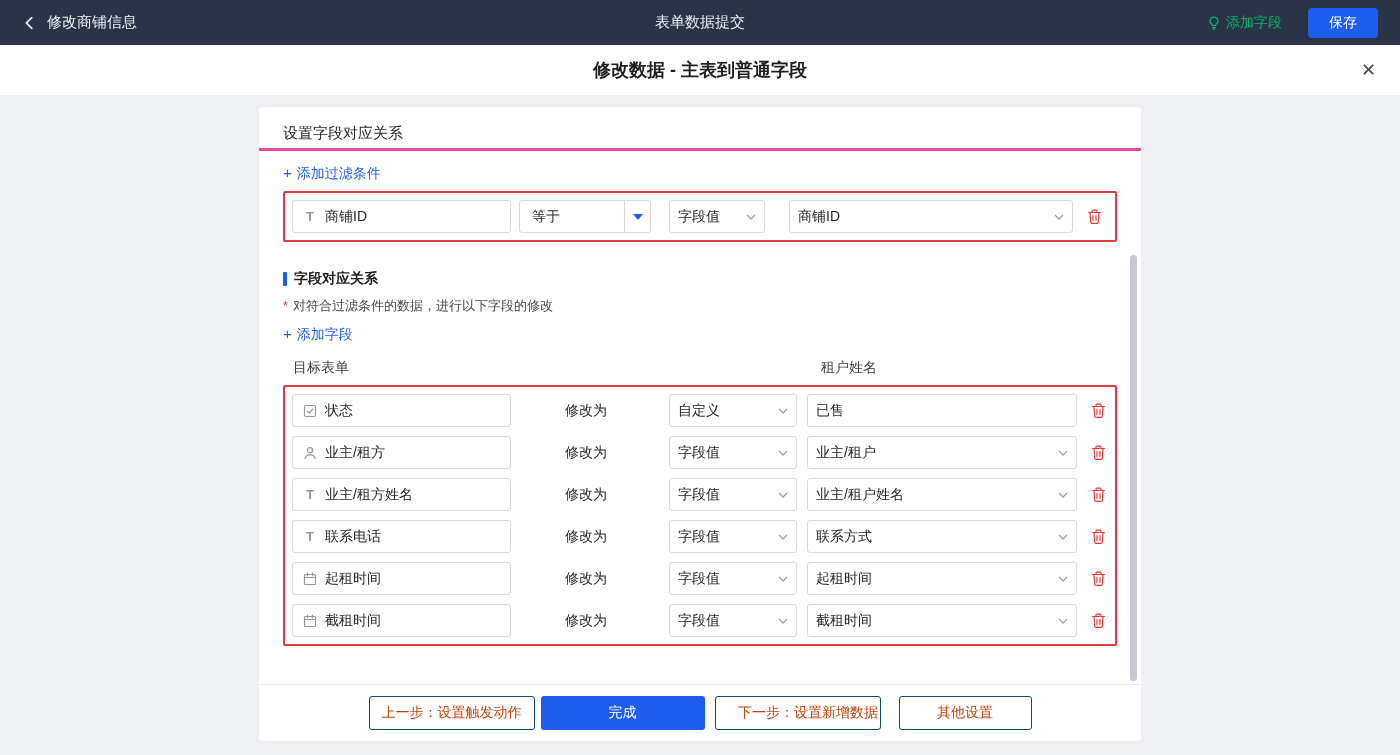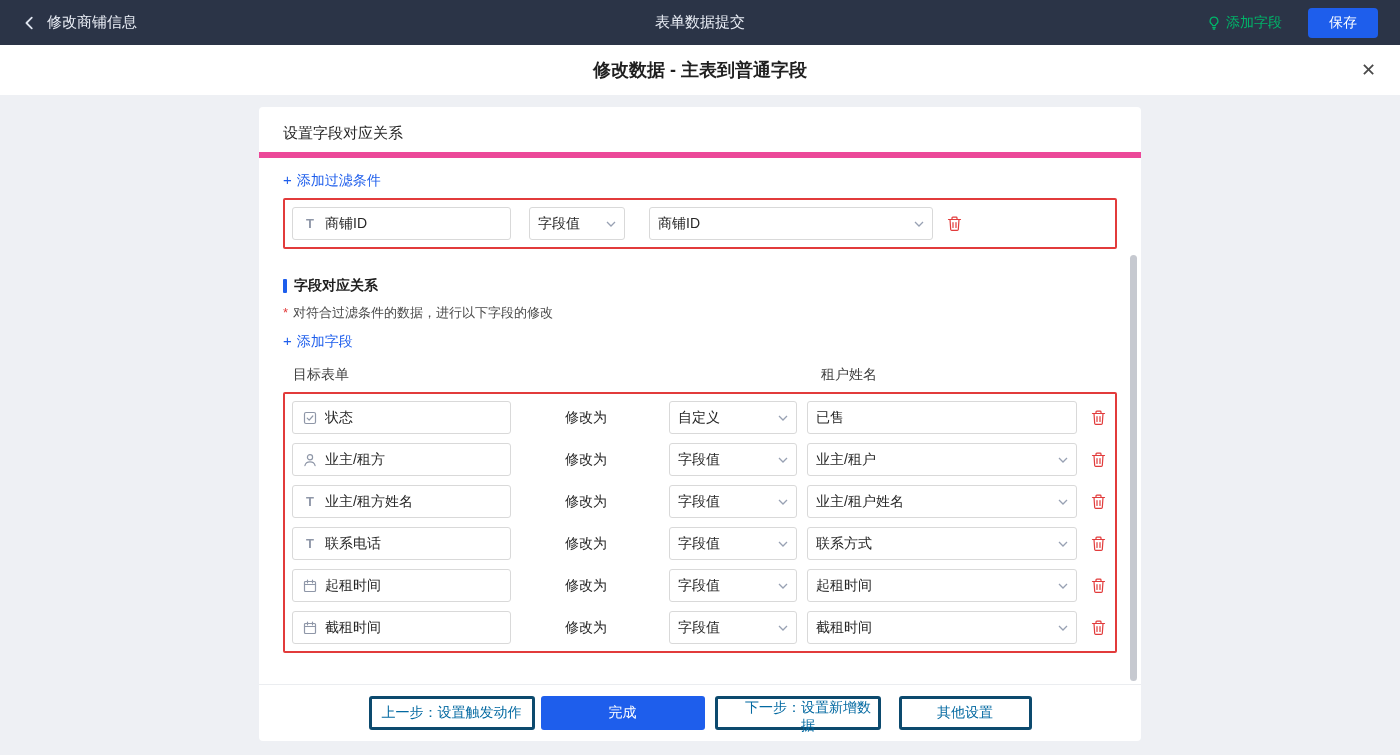--- a/index.html
+++ b/index.html
@@ -37,22 +37,22 @@
     position:absolute; right:24px; top:13px; background:none; border:none;
     font-size:18px; color:#4a4a4a; cursor:pointer; line-height:24px; font-family:inherit;
   }
   
   .content { height:660px; padding-top:12px; }
   .card {
     width:882px; height:634px; margin:0 auto; background:#fff;
     border-radius:4px; position:relative;
   }
   .card-header {
-    height:51px; line-height:51px; padding:0 24px;
-    border-bottom:6px solid #ec4899; font-size:15px; color:#262626;
+    height:44px; line-height:51px; padding:0 24px;
+    border-bottom:3px solid #ec4899; font-size:15px; color:#262626;
   }
   .card-body { padding:12px 24px 0 24px; }
   .link {
     display:inline-flex; align-items:center; gap:5px;
     color:var(--accent,#1e5eec); font-size:14px; cursor:pointer; line-height:20px;
   }
   .plus { font-size:15px; line-height:14px; }
   .group-box {
     border:2px solid var(--danger,#e23b3b); border-radius:2px;
     margin-top:8px; padding:7px;
@@ -97,22 +97,22 @@
   .add-field { margin-top:9px; }
   .col-heads { display:flex; margin-top:15px; padding-left:10px; font-size:14px; color:#404040; }
   .col-heads .col1 { width:528px; }
   .modify-label { margin-left:54px; width:104px; font-size:14px; color:#262626; }
   
   .card-footer {
     position:absolute; left:0; right:0; bottom:0; height:57px;
     border-top:1px solid #ebedf0; display:flex; align-items:center; justify-content:center;
   }
   .btn {
-    height:34px; border:3px solid #0c4a6e; border-radius:3px; background:#fff;
-    color:#0369a1; font-size:14px; cursor:pointer; font-family:inherit;
+    height:34px; border:1px solid #0c4a6e; border-radius:3px; background:#fff;
+    color:#c2410c; font-size:14px; cursor:pointer; font-family:inherit;
   }
   .btn-prev { width:166px; }
   .btn-done { width:164px; margin-left:6px; background:var(--accent,#1e5eec); color:#fff; border:none; }
   .btn-next { width:166px; margin-left:10px;padding-left:21px; }
   .btn-other{ width:133px; margin-left:18px; }
   
   .scrollbar-thumb {
     position:absolute; right:4px; top:148px; width:7px; height:426px;
     background:#c6c9d0; border-radius:4px; cursor:grab;
   }
@@ -165,20 +165,26 @@
         <span>添加过滤条件</span>
       </span>
 
       
       <div class="group-box">
         <div class="frow">
           <div class="ctl field w-field">
             <span class="ticon">T</span>
             <span class="ctl-text">商铺ID</span>
           </div>
+          <div class="ctl op w-op">
+            <span class="ctl-text">等于</span>
+            <span class="op-caret-box">
+              <i class="caret-down"></i>
+            </span>
+          </div>
           <div class="ctl sel w-type">
             <span class="ctl-text">字段值</span>
             <span>
               <svg width="10" height="6" viewBox="0 0 10 6">
                   <path d="M1 1 L5 5 L9 1" fill="none" stroke="#98a1b3" stroke-width="1.3"></path>
                 </svg>
             </span>
           </div>
           <div class="ctl sel w-val1">
             <span class="ctl-text">商铺ID</span>

